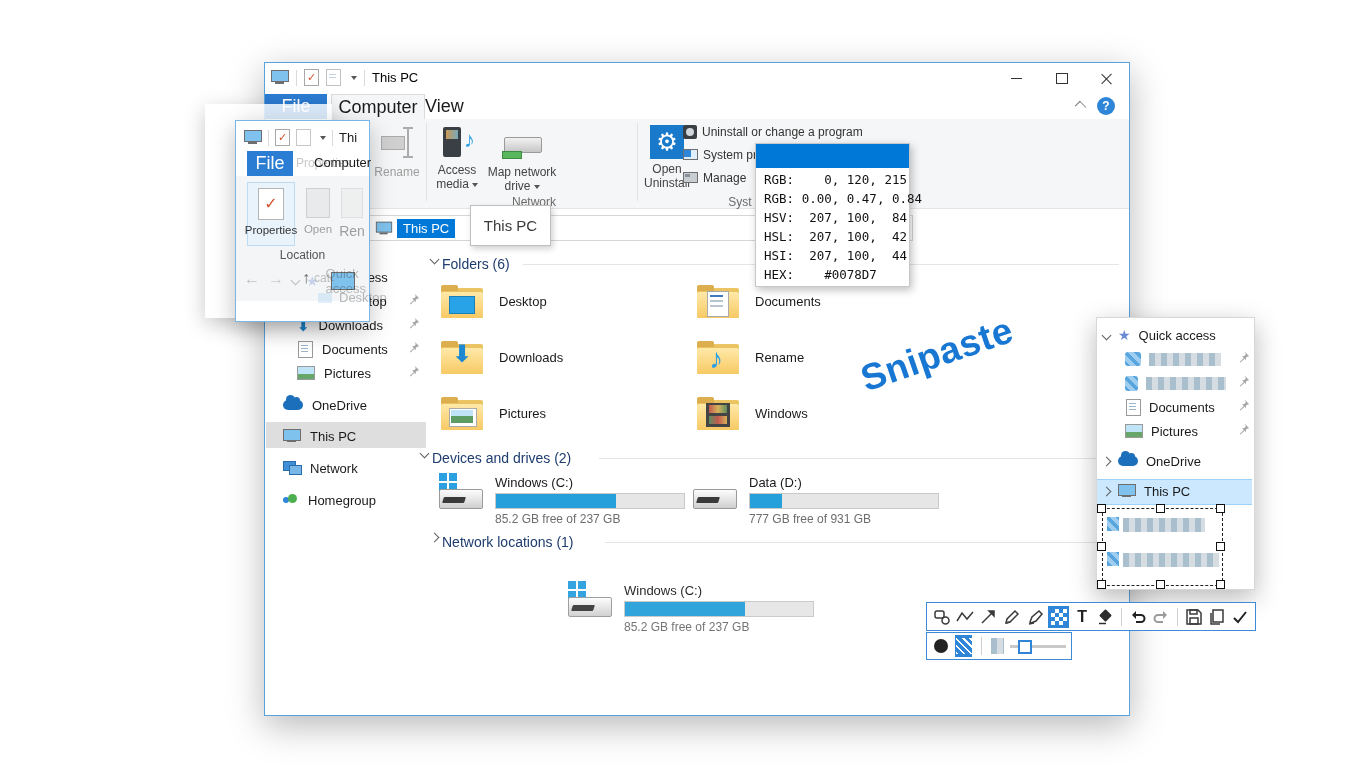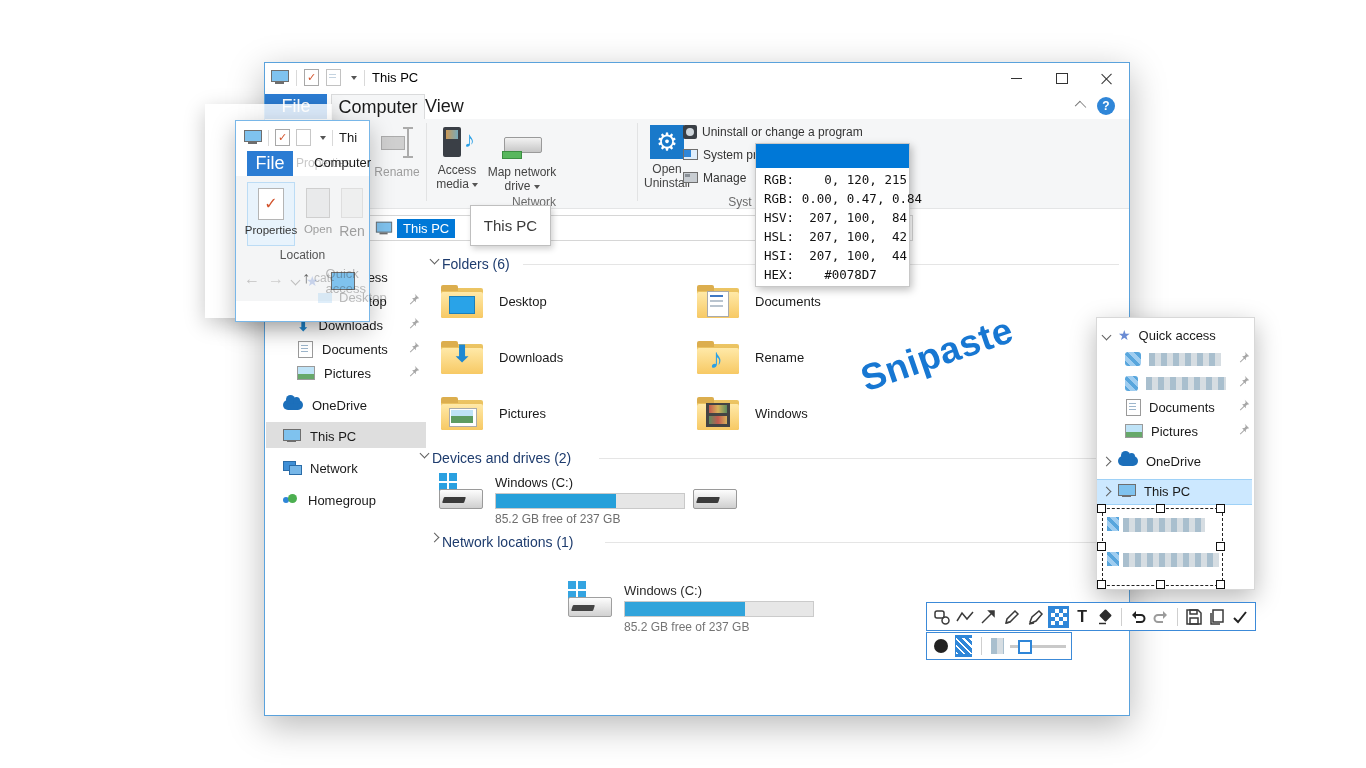--- a/index.html
+++ b/index.html
@@ -399,20 +399,27 @@
             <div class="bar-fill" style="width: 64%;"></div>
           </div>
         <div class="drive-cap">85.2 GB free of 237 GB</div>
       </span>
     </div>
     <div class="drive-tile" style="left:426px;top:412px;">
       <span class="hdd">
           <span class="body"></span>
           <span class="slot"></span>
         </span>
+      <span>
+        <div class="drive-name">Data (D:)</div>
+        <div class="bar">
+            <div class="bar-fill" style="width: 17%;"></div>
+          </div>
+        <div class="drive-cap">777 GB free of 931 GB</div>
+      </span>
     </div>
 
     <div class="sec-head" style="left:166px;top:471px;">
       <span class="chev chev-r"></span>
       <span>Network locations (1)</span>
     </div>
     <div class="sec-line" style="left:340px;top:479px;width:514px;"></div>
 
     <div class="drive-tile" style="left:301px;top:520px;opacity:.95;">
       <span class="hdd">

